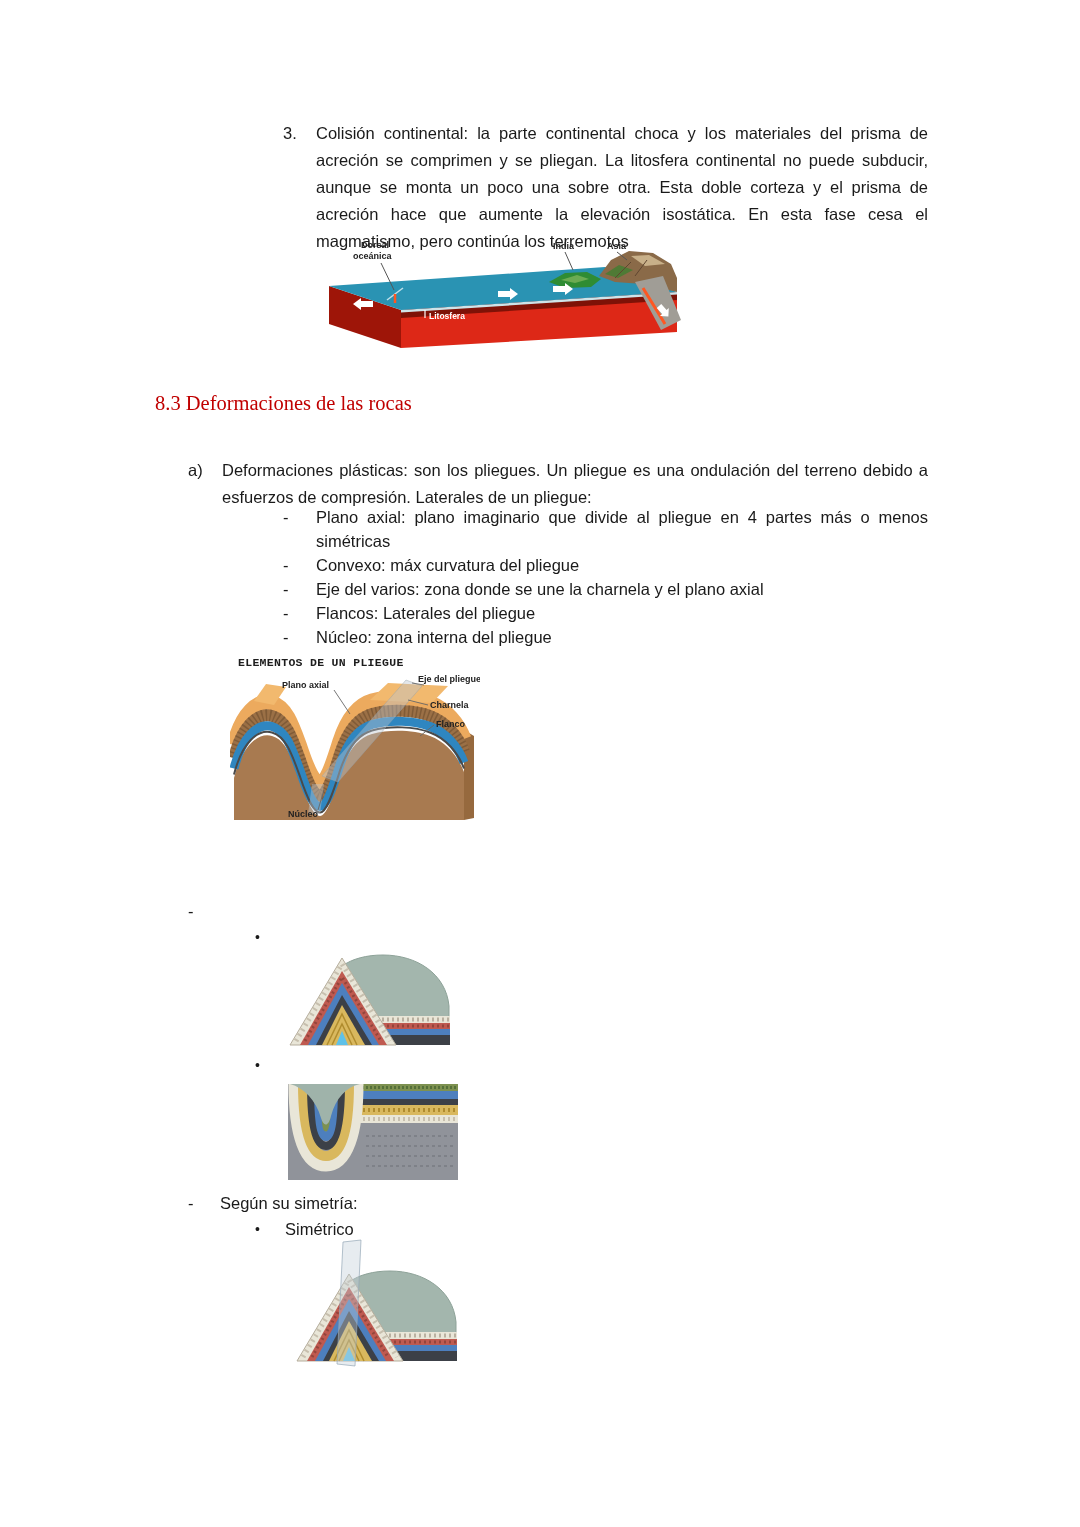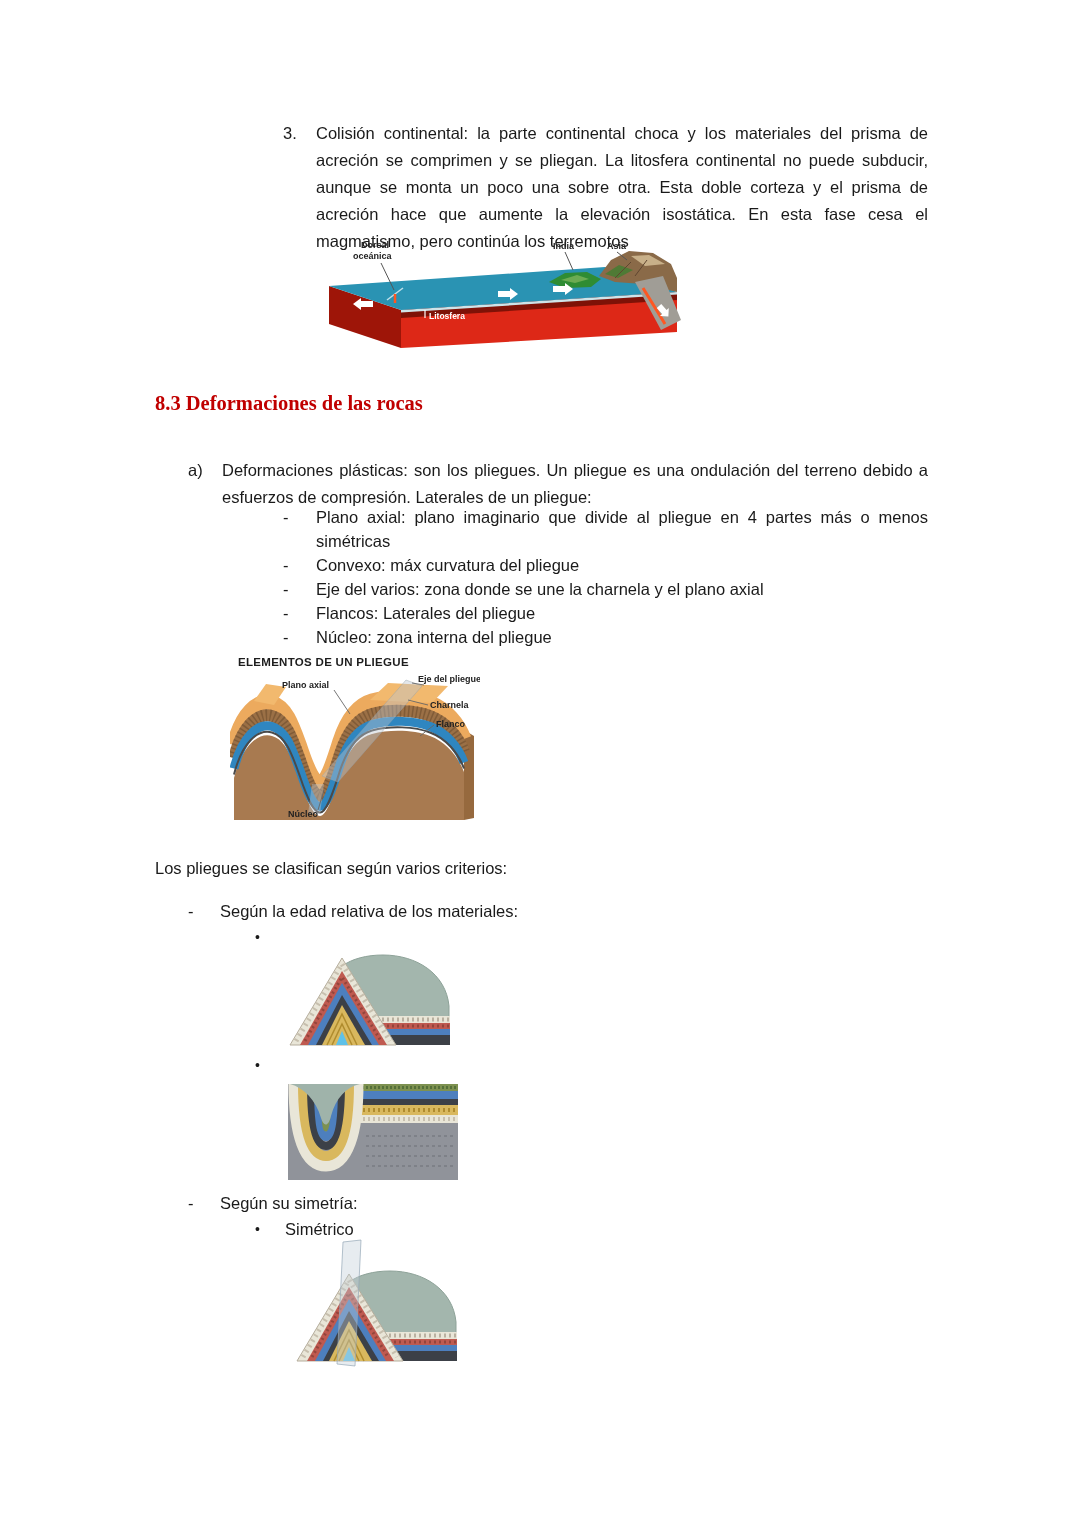--- a/index.html
+++ b/index.html
@@ -8,22 +8,22 @@
   .abs { position:absolute; }
   .body-text { font-size:16.5px; line-height:27px; }
   .tight { line-height:24px; }
   .row { display:flex; }
   .marker { flex:0 0 33px; }
   .marker-a { flex:0 0 34px; }
   .marker-dash { flex:0 0 33px; }
   .marker-crit { flex:0 0 32px; }
   .marker-bullet { flex:0 0 30px; font-size:14px; }
   .just { text-align:justify; }
-  .heading { font-family:"Liberation Serif", serif; font-weight:bold; font-size:20.5px; color:#c00000; }
-  .fig-title { font-weight:bold; font-size:11.5px; letter-spacing:0.3px; color:#1d1d1d; }
+  .heading { font-family:"Liberation Serif", serif; font-weight:normal; font-size:20.5px; color:#c00000; }
+  .fig-title { font-weight:bold; font-size:11.5px; letter-spacing:0.3px; color:#1d1d1d;font-family:Liberation Mono, monospace; }
   svg text { font-family:"Liberation Sans", sans-serif; }
   .fig-label { font-size:9px; font-weight:bold; fill:#222; }
   .fig-label-w { font-size:8.5px; font-weight:bold; fill:#ffffff; }
 </style>
 </head>
 <body>
 
 <div class="page">
 
   <div class="abs row body-text" style="left:283px; top:120px; width:648px">
@@ -112,25 +112,23 @@
     <path d="M 198,33 L 178,28" stroke="#666" stroke-width="0.9" fill="none"></path>
     <path d="M 204,53 L 190,64" stroke="#666" stroke-width="0.9" fill="none"></path>
     <path d="M 88,138 L 94,118" stroke="#666" stroke-width="0.9" fill="none"></path>
     <text x="52" y="16" class="fig-label">Plano axial</text>
     <text x="188" y="10" class="fig-label">Eje del pliegue</text>
     <text x="200" y="36" class="fig-label">Charnela</text>
     <text x="206" y="55" class="fig-label">Flanco</text>
     <text x="58" y="145" class="fig-label">Núcleo</text>
   </svg>
 
-  <div class="abs body-text" style="left:155px; top:855px">Los pliegues se clasifican según varios criterios:</div>
 
   <div class="abs row body-text" style="left:188px; top:898px; width:740px">
     <span class="marker-crit">-</span>
-    <div>Según la edad relativa de los materiales:</div>
   </div>
 
   <div class="abs row body-text" style="left:255px; top:924px; width:680px">
     <span class="marker-bullet">•</span>
   </div>
 
   <svg class="abs" style="left:286px; top:946px" width="180" height="102" viewBox="0 0 180 102">
     <path d="M 40,72 L 40,52 C 40,24 64,9 97,9 C 131,9 160,28 163,60 L 163,72 Z" fill="#a3b6ad" stroke="#8da298" stroke-width="1"></path>
     <rect x="54" y="70" width="110" height="7" fill="#e9e6d8"></rect>
     <line x1="56" y1="73.5" x2="163" y2="73.5" stroke="#b9b0a0" stroke-width="4" stroke-dasharray="2,3"></line>

